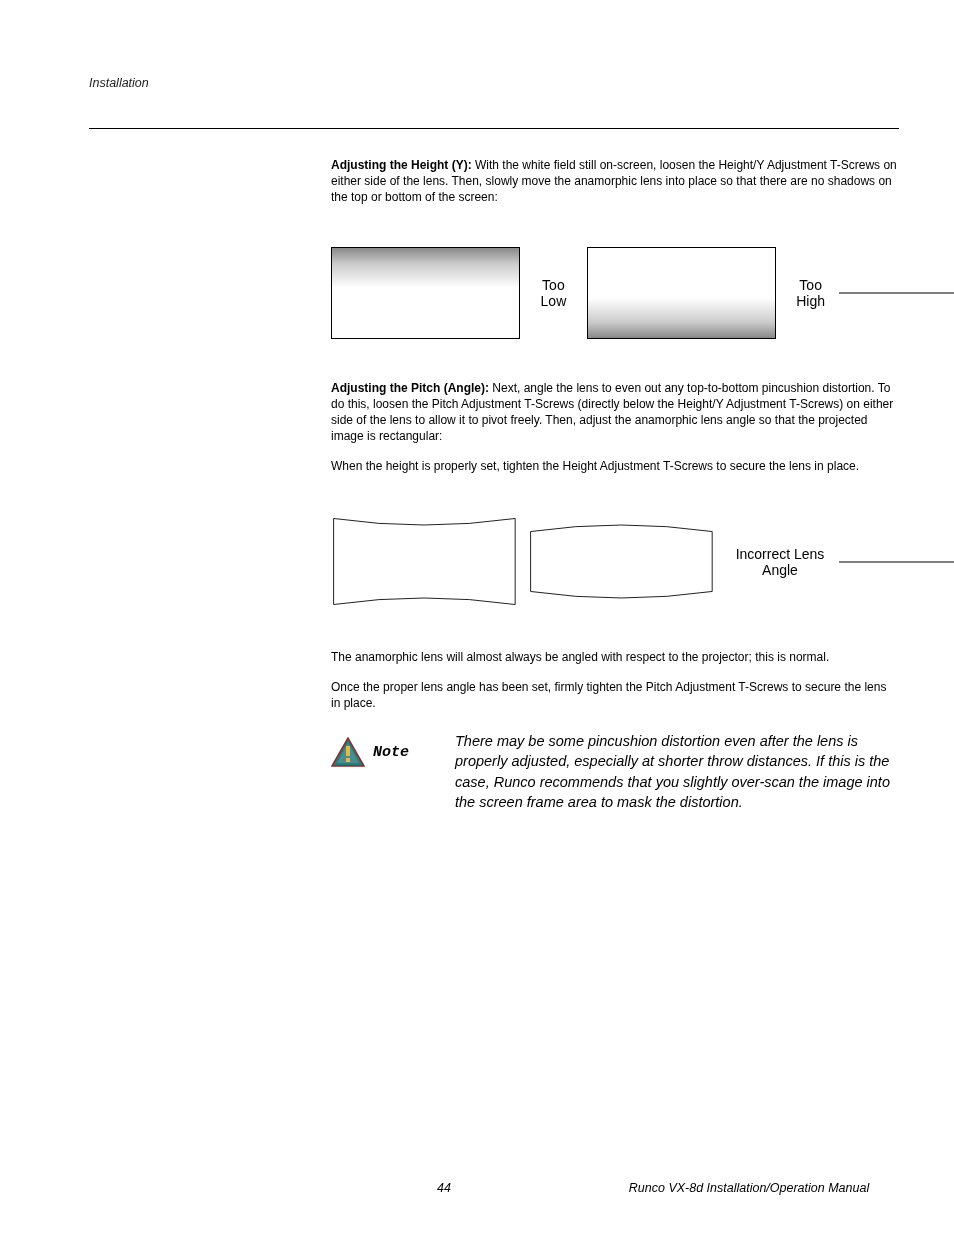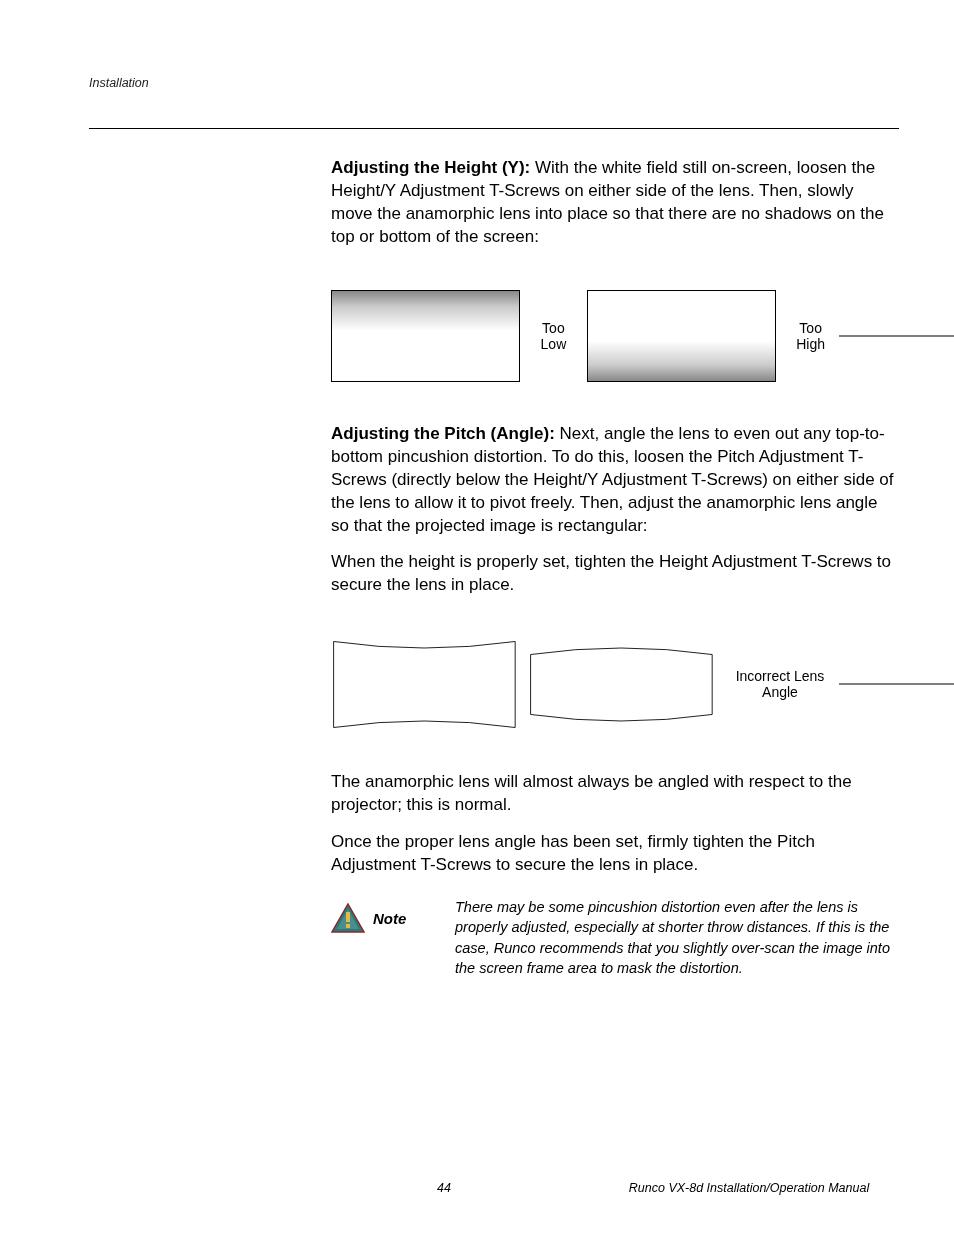--- a/index.html
+++ b/index.html
@@ -29,21 +29,21 @@
     border: none;
     border-top: 1px solid #000;
     margin-bottom: 28px;
   }
   .content {
     margin-left: 242px;
     margin-right: 0;
     flex: 1;
   }
   .para {
-    font-size: 17px;
+    font-size: 12px;
     line-height: 1.35;
     color: #000;
     margin-bottom: 14px;
   }
   .bold { font-weight: bold; }
   .diagram-row {
     display: flex;
     align-items: center;
     margin-top: 24px;
     margin-bottom: 24px;
@@ -116,20 +116,21 @@
     align-items: center;
     gap: 8px;
     width: 100px;
     flex-shrink: 0;
     padding-top: 6px;
   }
   .note-label {
     font-weight: bold;
     font-style: italic;
     font-size: 15px;
+    font-family: Liberation Mono, monospace;
   }
   .note-text {
     font-style: italic;
     font-size: 14.5px;
     line-height: 1.4;
     color: #000;
   }
   .footer {
     display: flex;
     justify-content: space-between;

